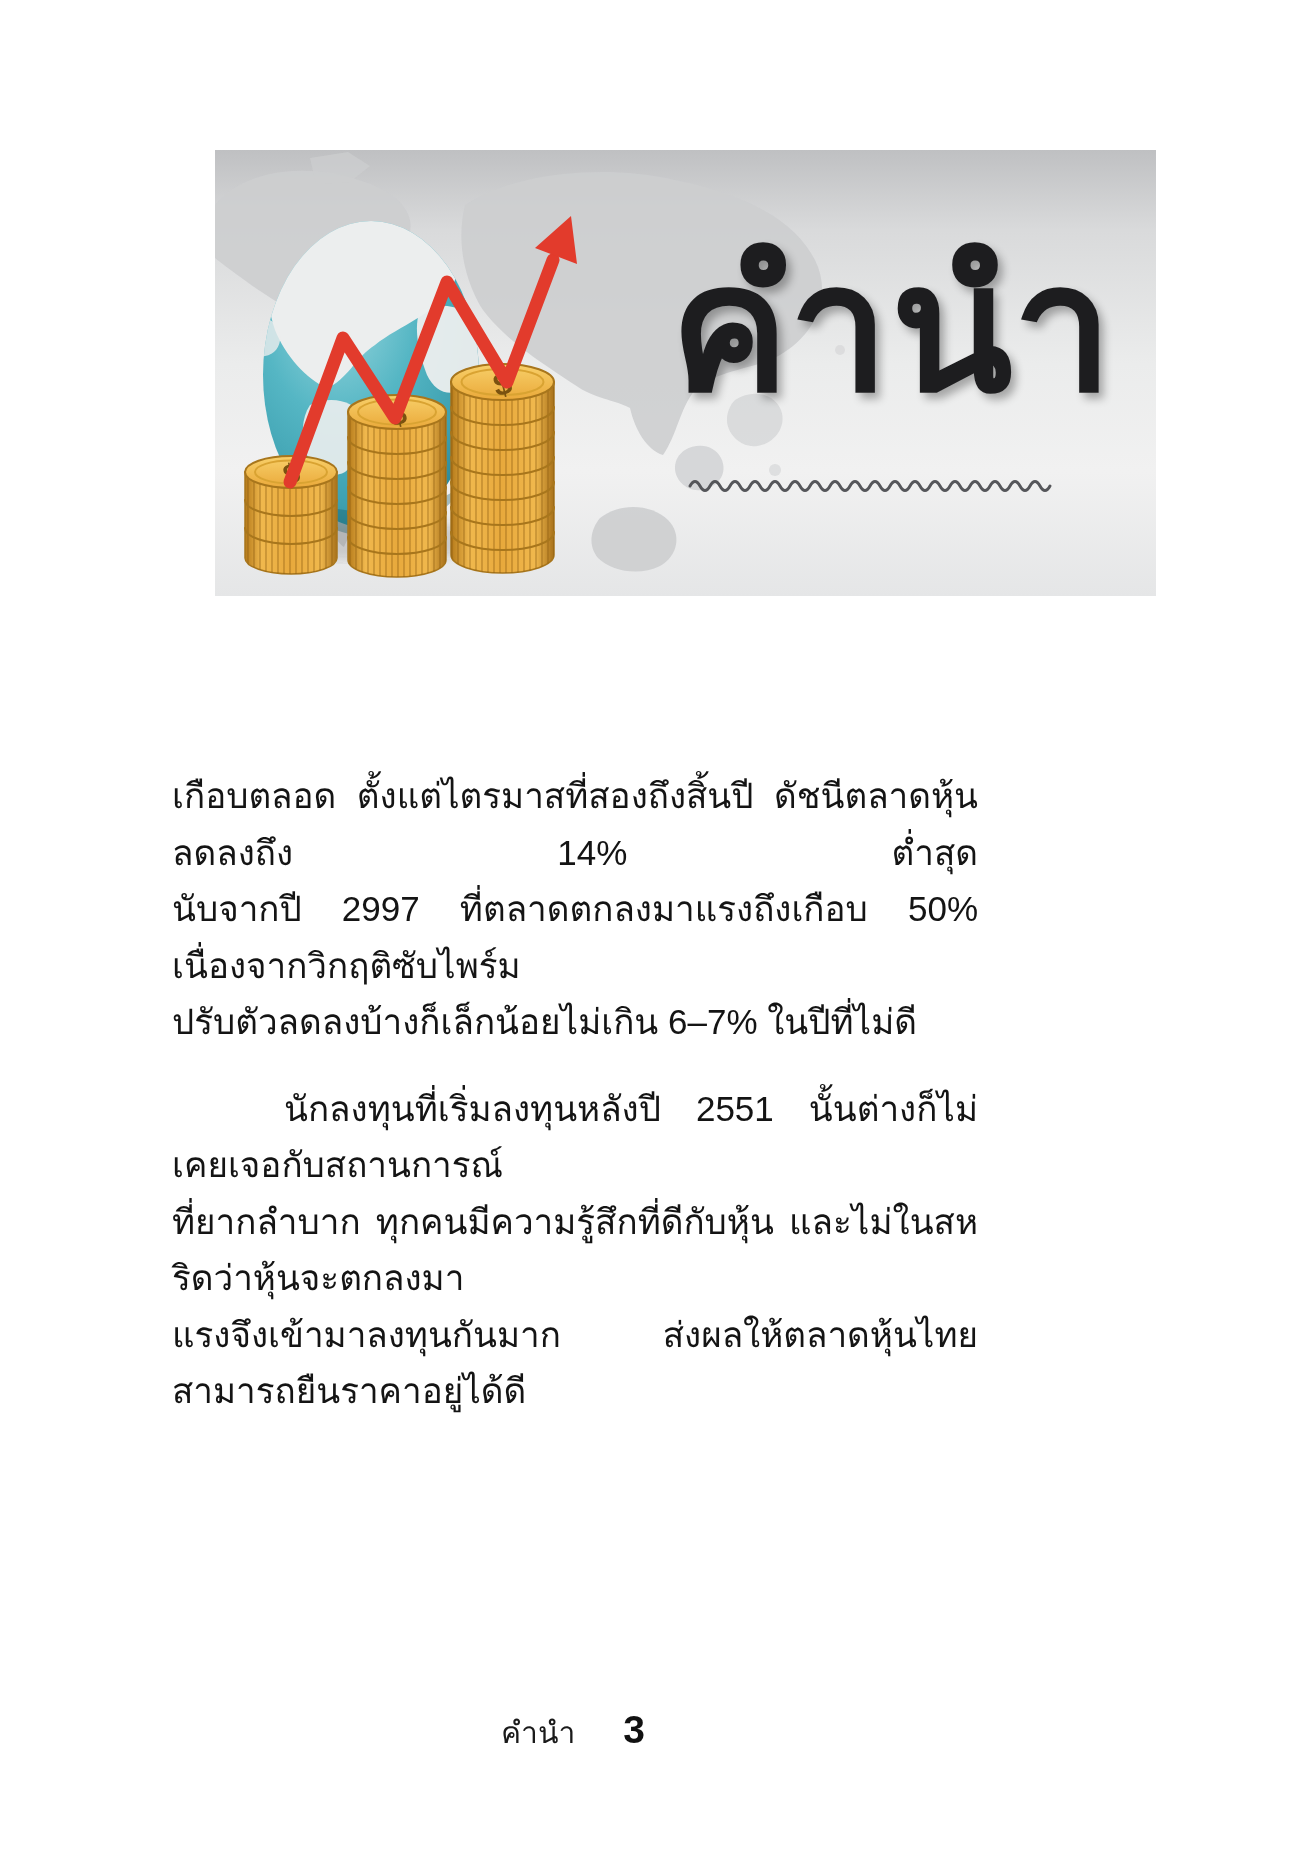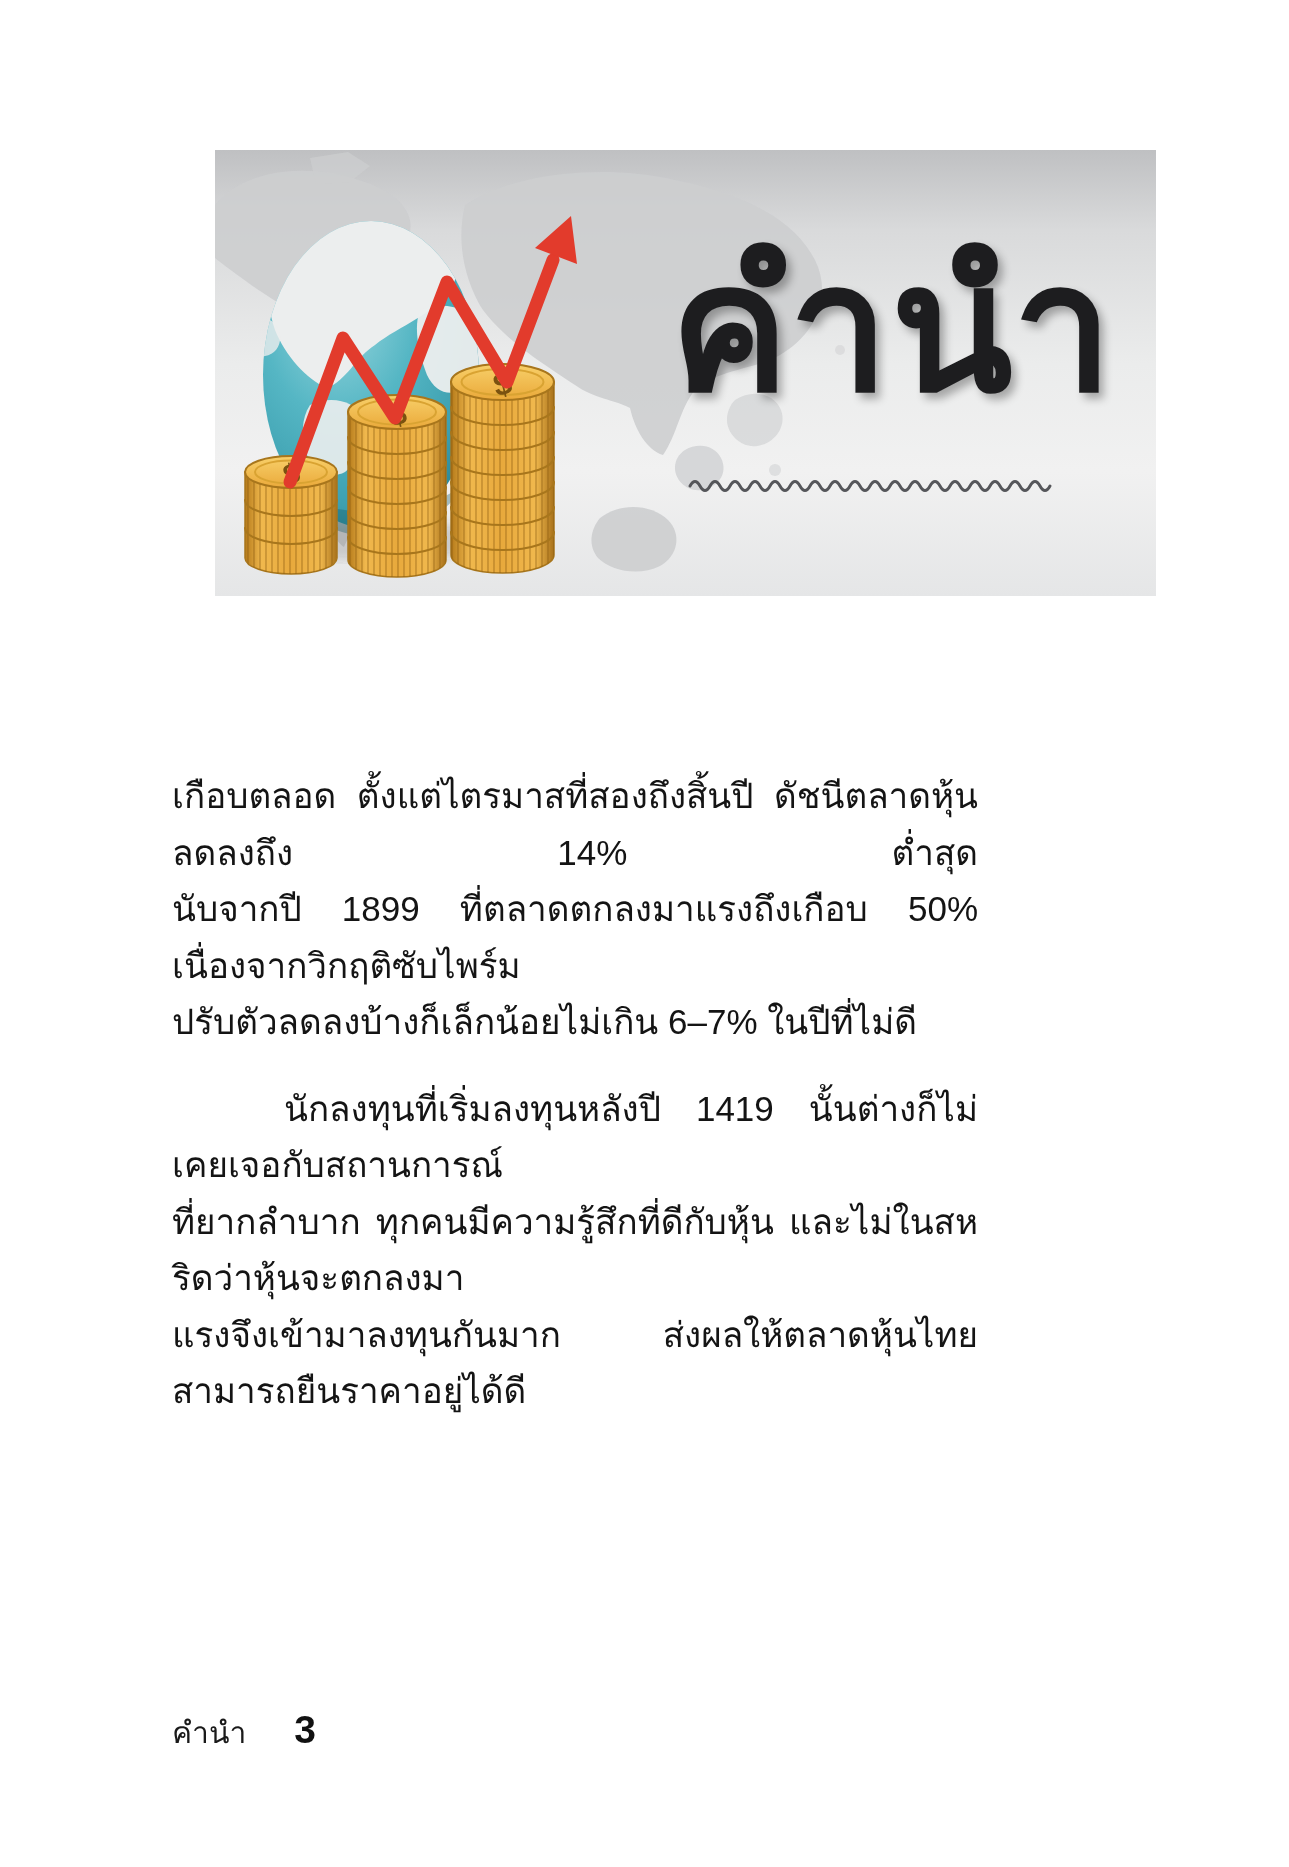--- a/index.html
+++ b/index.html
@@ -27,21 +27,21 @@
     position:absolute;left:172px;top:768px;width:806px;
     font-size:35px;line-height:56.5px;color:#141414;
   }
   .para{margin:0 0 30px 0;}
   .line{text-align:justify;text-align-last:justify;white-space:normal;}
   .line.first{text-indent:112px;}
   .line.last{text-align-last:left;}
   
   .footer{
     position:absolute;left:172px;top:1708px;width:802px;
-    text-align:left;white-space:nowrap;
+    text-align:center;white-space:nowrap;
   }
   .footer-section{font-size:30px;color:#1a1a1a;vertical-align:baseline;}
   .footer-page{font-size:39px;font-weight:bold;color:#111;margin-left:48px;vertical-align:baseline;}
 </style>
 </head>
 <body>
 
 <div class="banner">
 
   <svg class="banner-art" viewBox="0 0 941 446" xmlns="http://www.w3.org/2000/svg">
@@ -140,25 +140,25 @@
   <div class="banner-title">คำนำ</div>
 
   <svg class="banner-wave" width="372" height="18" viewBox="0 0 372 18" xmlns="http://www.w3.org/2000/svg">
     <path d="M3,10 q5,-9 10,0 t10,0 t10,0 t10,0 t10,0 t10,0 t10,0 t10,0 t10,0 t10,0 t10,0 t10,0 t10,0 t10,0 t10,0 t10,0 t10,0 t10,0 t10,0 t10,0 t10,0 t10,0 t10,0 t10,0 t10,0 t10,0 t10,0 t10,0 t10,0 t10,0 t10,0 t10,0 t10,0 t10,0 t10,0 t10,0" fill="none" stroke="#55565a" stroke-width="3" stroke-linecap="round"></path>
   </svg>
 </div>
 
 <div class="body-text">
   <div class="para">
     <div class="line">เกือบตลอด ตั้งแต่ไตรมาสที่สองถึงสิ้นปี ดัชนีตลาดหุ้นลดลงถึง 14% ต่ำสุด</div>
-    <div class="line">นับจากปี 1899 ที่ตลาดตกลงมาแรงถึงเกือบ 50% เนื่องจากวิกฤติซับไพร์ม</div>
+    <div class="line">นับจากปี 2997 ที่ตลาดตกลงมาแรงถึงเกือบ 50% เนื่องจากวิกฤติซับไพร์ม</div>
     <div class="line last">ปรับตัวลดลงบ้างก็เล็กน้อยไม่เกิน 6–7% ในปีที่ไม่ดี</div>
   </div>
   <div class="para">
-    <div class="line first">นักลงทุนที่เริ่มลงทุนหลังปี 1419 นั้นต่างก็ไม่เคยเจอกับสถานการณ์</div>
+    <div class="line first">นักลงทุนที่เริ่มลงทุนหลังปี 2551 นั้นต่างก็ไม่เคยเจอกับสถานการณ์</div>
     <div class="line">ที่ยากลำบาก ทุกคนมีความรู้สึกที่ดีกับหุ้น และไม่ในสหริดว่าหุ้นจะตกลงมา</div>
     <div class="line">แรงจึงเข้ามาลงทุนกันมาก ส่งผลให้ตลาดหุ้นไทยสามารถยืนราคาอยู่ได้ดี</div>
 
   </div>
 </div>
 
 <div class="footer">
   <span class="footer-section">คำนำ</span><span class="footer-page">3</span>
 </div>
 

